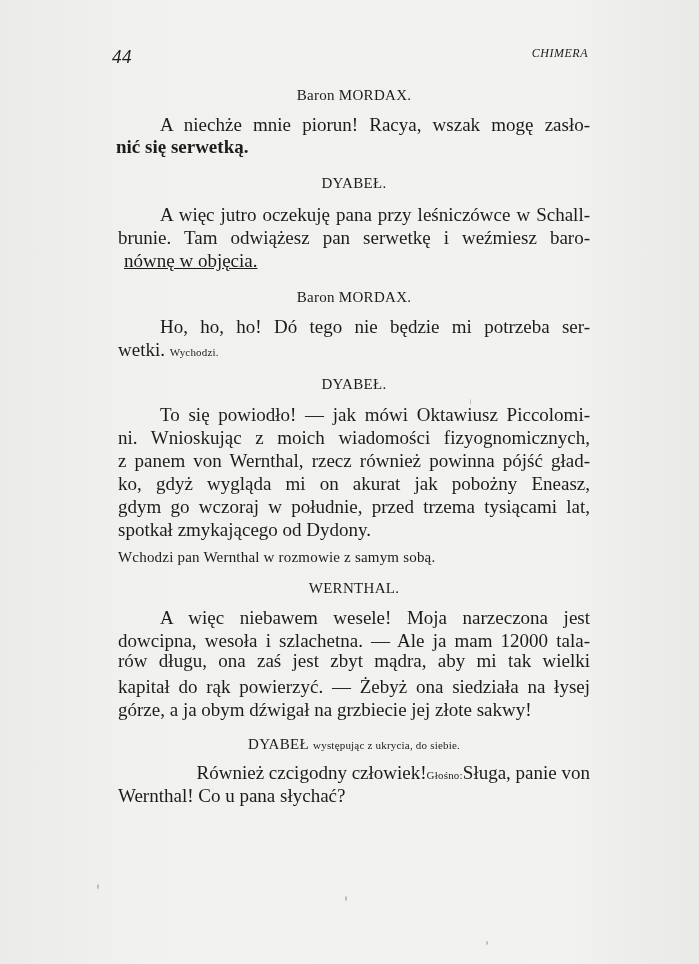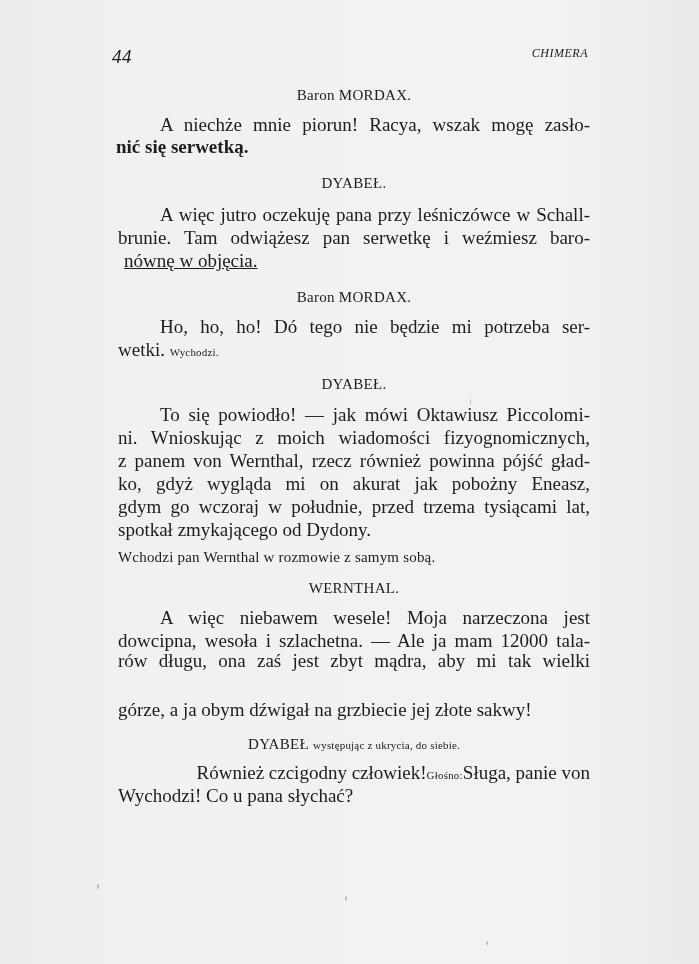--- a/index.html
+++ b/index.html
@@ -141,30 +141,33 @@
   <div class="speaker" style="top:580px;">WERNTHAL.</div>
   <div class="line" style="top:607px; left:160px; width:430px;">
     <span class="justify">A więc niebawem wesele!  Moja narzeczona jest</span>
   </div>
   <div class="line" style="top:630px; left:118px; width:472px;">
     <span class="justify">dowcipna, wesoła i szlachetna. — Ale ja mam 12000 tala-</span>
   </div>
   <div class="line" style="top:633px; left:118px; width:472px;margin-top:17px;">
     <span class="justify">rów długu, ona zaś jest zbyt mądra, aby mi tak wielki</span>
   </div>
+  <div class="line" style="top:676px; left:118px; width:472px;">
+    <span class="justify">kapitał do rąk powierzyć. — Żebyż ona siedziała na łysej</span>
+  </div>
   <div class="line" style="top:699px; left:118px;">górze, a ja obym dźwigał na grzbiecie jej złote sakwy!</div>
 
   <div class="speaker" style="top:736px;">
     <span>DYABEŁ</span>
     <span class="aside">występując z ukrycia, do siebie.</span>
   </div>
   <div class="line" style="top:762px; left:160px; width:430px; display:flex; justify-content:flex-end; align-items:baseline;">
     <span>Również czcigodny człowiek!</span>
     <span class="small">Głośno:</span>
     <span>Sługa, panie von</span>
   </div>
-  <div class="line" style="top:785px; left:118px;">Wychodzi!  Co u pana słychać?</div>
+  <div class="line" style="top:785px; left:118px;">Wernthal!  Co u pana słychać?</div>
 
   <div class="speck" style="left:97px; top:884px; width:2px; height:5px;"></div>
   <div class="speck" style="left:345px; top:896px; width:2px; height:5px;"></div>
   <div class="speck" style="left:486px; top:941px; width:2px; height:4px;"></div>
   <div class="speck" style="left:470px; top:399px; width:1px; height:6px;"></div>
 </div>
 
 </body></html>

